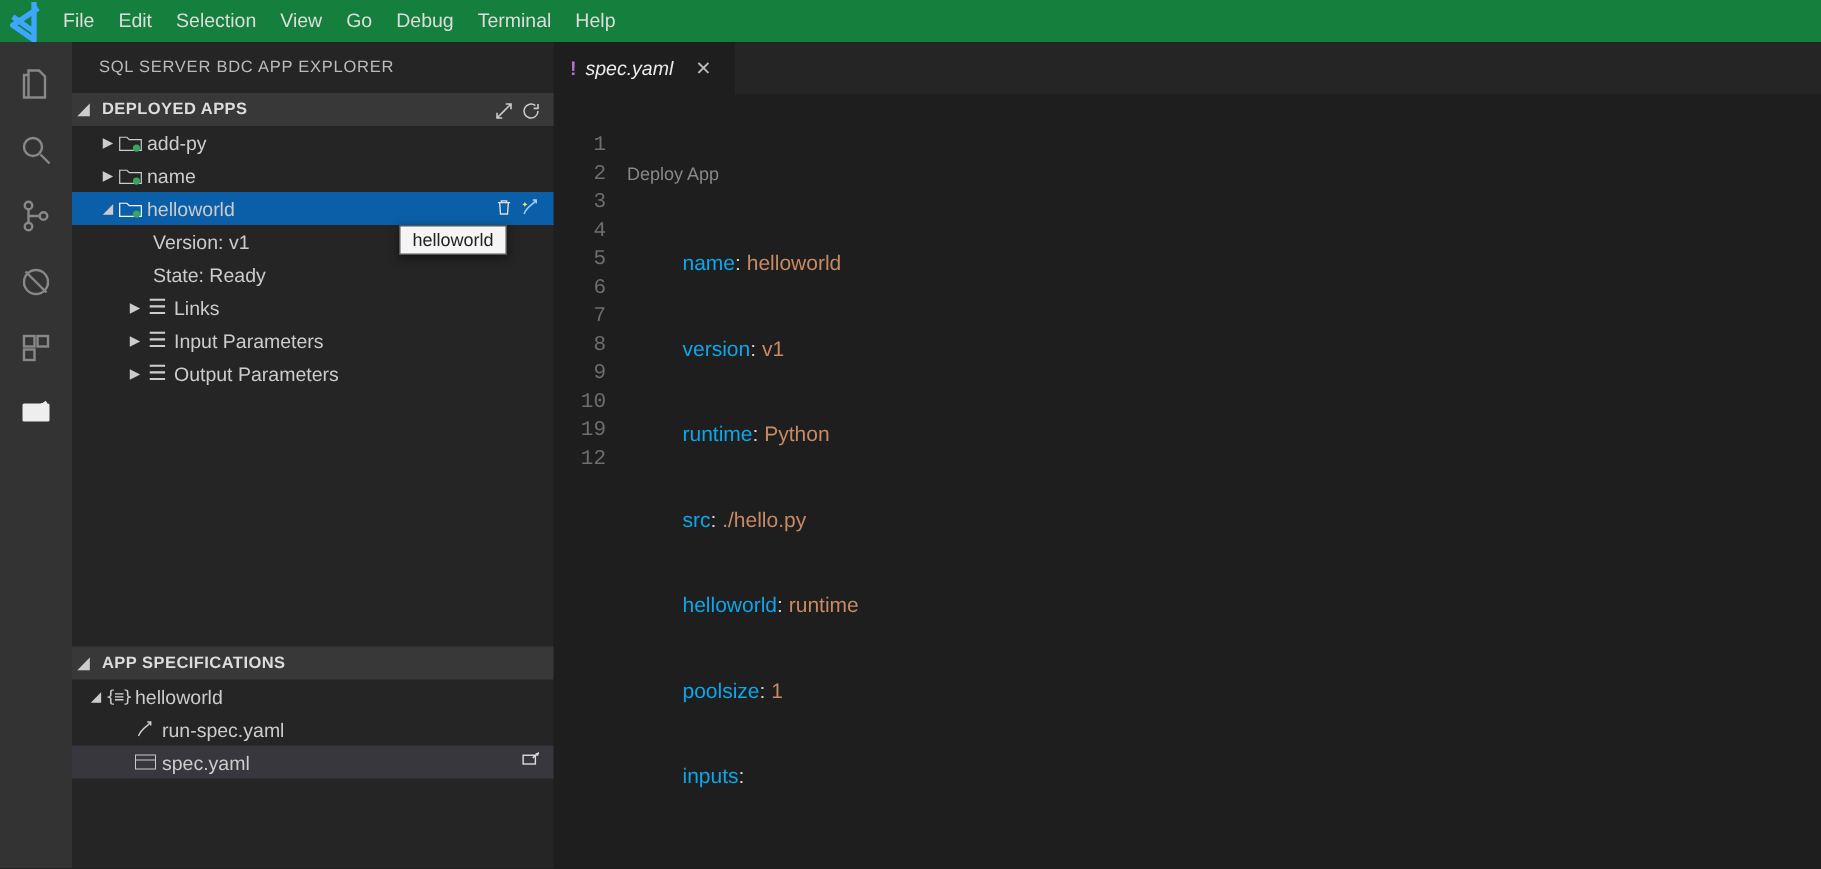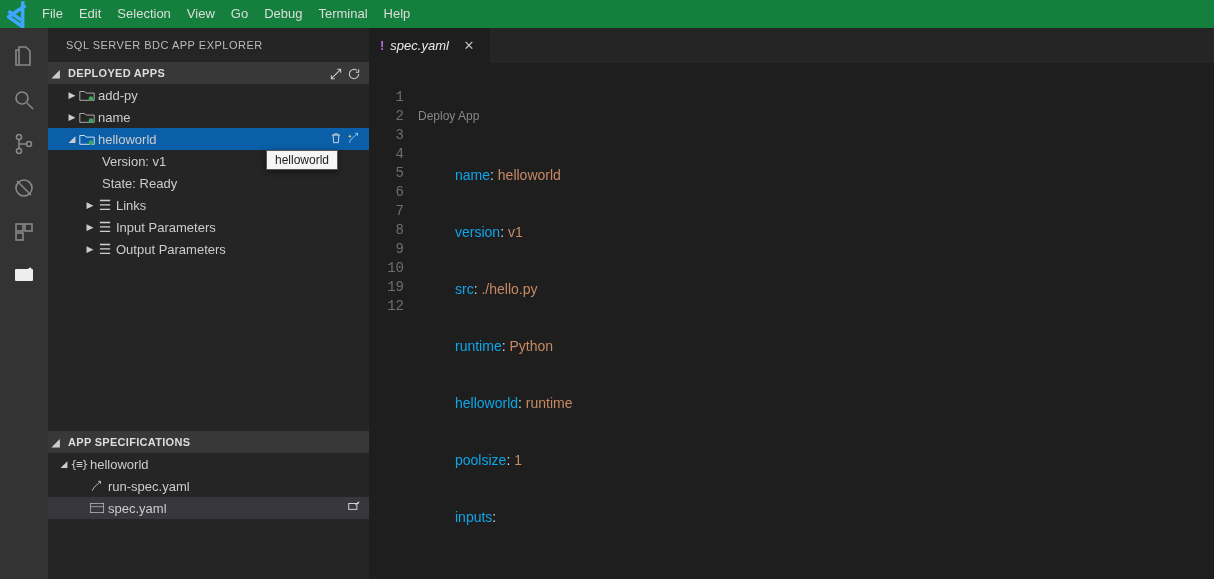--- a/index.html
+++ b/index.html
@@ -366,22 +366,22 @@
         <div>8</div>
         <div>9</div>
         <div>10</div>
         <div>19</div>
         <div>12</div>
       </div>
       <div class="code">
         <div class="lens">Deploy App</div>
         <div class="code-line"><span class="k">name</span>: <span class="v">helloworld</span></div>
         <div class="code-line"><span class="k">version</span>: <span class="v">v1</span></div>
+        <div class="code-line"><span class="k">runtime</span>: <span class="v">Python</span></div>
         <div class="code-line"><span class="k">src</span>: <span class="v">./hello.py</span></div>
-        <div class="code-line"><span class="k">runtime</span>: <span class="v">Python</span></div>
         <div class="code-line"><span class="k">helloworld</span>: <span class="v">runtime</span></div>
         <div class="code-line"><span class="k">poolsize</span>: <span class="v">1</span></div>
         <div class="code-line"><span class="k">inputs</span>:</div>
         
         
         
         
       </div>
     </div>
   </div>

